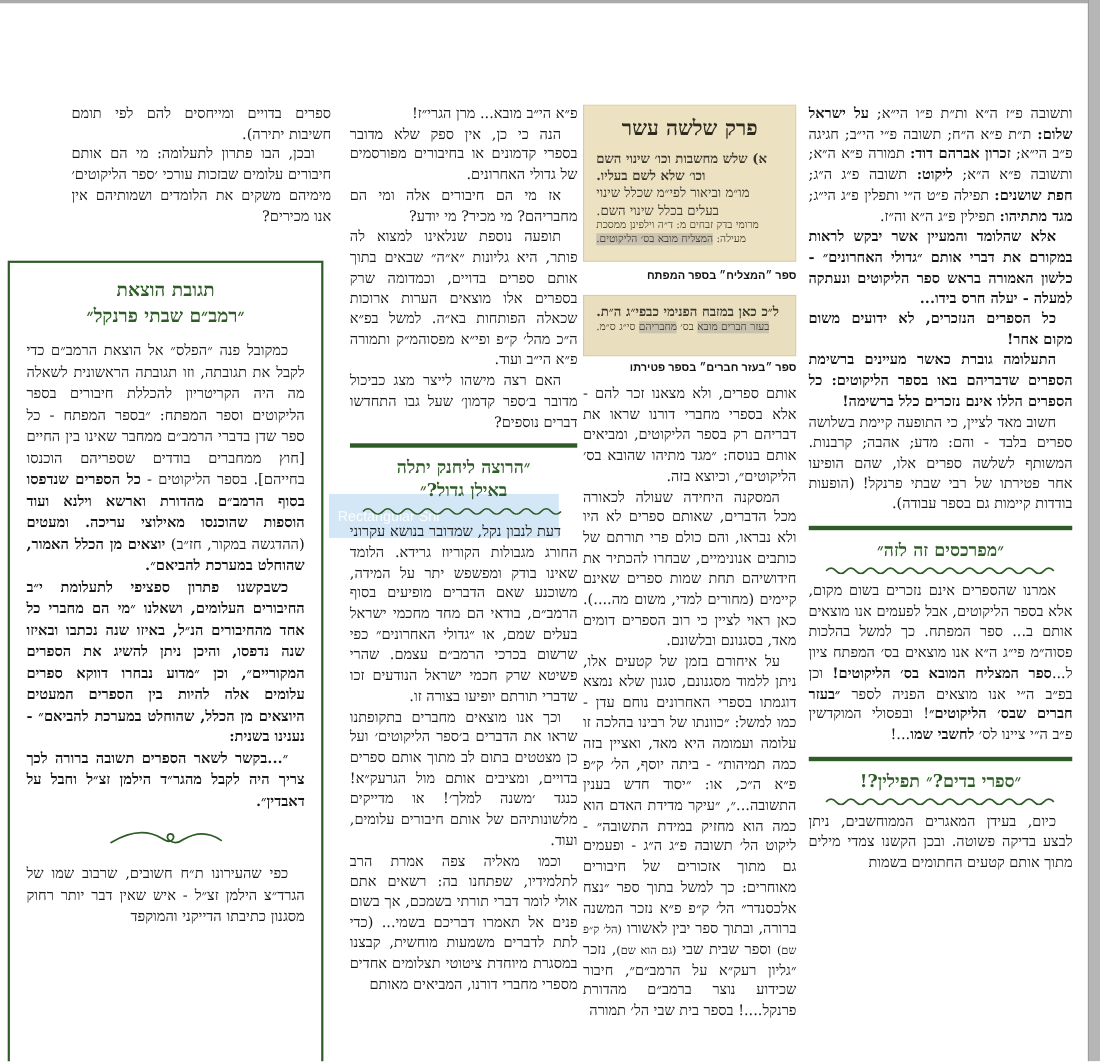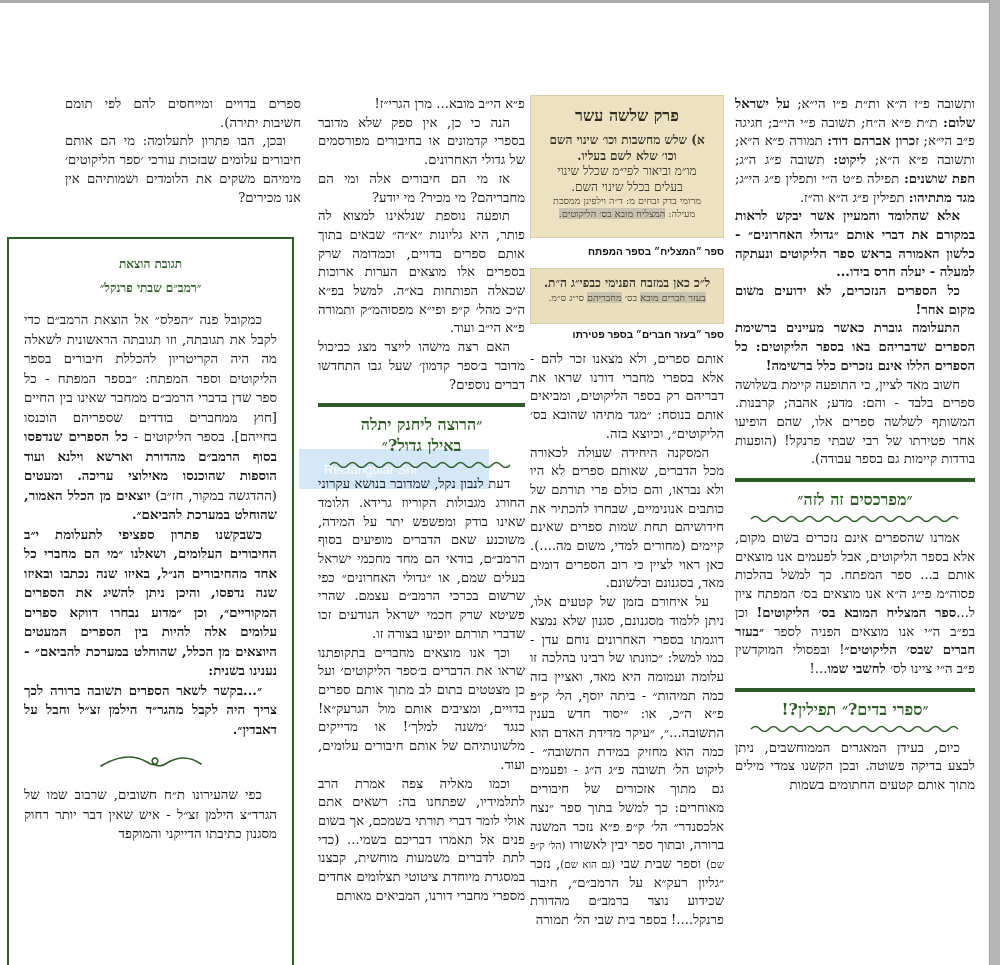--- a/index.html
+++ b/index.html
@@ -1,47 +1,47 @@
 <!DOCTYPE html>
 <html lang="he"><head>
 <meta charset="utf-8">
 <style>
   *{margin:0;padding:0;box-sizing:border-box}
   html,body{width:1000px;height:965px;overflow:hidden;background:#fff}
   .canvas{position:relative;width:1000px;height:965px;background:#ffffff;overflow:hidden;
           font-family:"DejaVu Serif","Liberation Serif",serif;--green:#2e5c26}
   .frame-top{position:absolute;left:0;top:0;width:1000px;height:3px;background:#ababab}
   .frame-right{position:absolute;right:0;top:0;width:11px;height:965px;background:#b6b6b6;border-left:1px solid #9d9d9d}
-  .snip{position:absolute;left:299px;top:449px;width:190px;height:40px;background:rgba(164,205,238,.48);
+  .snip{position:absolute;left:299px;top:449px;width:209px;height:40px;background:rgba(164,205,238,.48);
         color:rgba(255,255,255,.92);font-family:"Liberation Sans",sans-serif;font-size:13px;
-        display:flex;align-items:center;padding:0 25px;z-index:0;overflow:hidden;white-space:nowrap}
+        display:flex;align-items:center;padding:0 8px;z-index:0;overflow:hidden;white-space:nowrap}
   .col{position:absolute;direction:rtl;text-align:justify;color:#161616;font-size:13.2px;line-height:18.7px;overflow:hidden;z-index:1}
   .col1{left:735px;top:95px;width:240px;height:870px}
   .col2{left:530px;top:350px;width:194px;height:615px}
   .col3{left:318px;top:95px;width:207px;height:870px}
   .col4{left:65px;top:95px;width:236px;height:142px}
   .para{text-indent:15px}
   .para.noind{text-indent:0}
   .para.bold{font-weight:700}
   .b{font-weight:700}
   .smallseg{font-size:10.3px}
   .sec-head{margin:9px 0 7px}
   .sec-bar{height:4px;background:var(--green);margin-bottom:7px}
   .sec-title{color:var(--green);font-weight:700;font-size:16px;text-align:center;line-height:21px;text-indent:0}
   .wavy{display:block;margin:4px auto 2px}
   .resp-box{position:absolute;left:7px;top:237px;width:287px;height:740px;border:2.5px solid var(--green);
             padding:12px 15px 10px;direction:rtl;text-align:justify;color:#161616;
             font-size:13.3px;line-height:19.5px;overflow:hidden;z-index:1;background:#fff}
-  .box-title{color:var(--green);font-weight:700;font-size:12px;text-align:center;line-height:23.5px;margin:2px 0 10px}
+  .box-title{color:var(--green);font-weight:700;font-size:17px;text-align:center;line-height:23.5px;margin:2px 0 10px}
   .ornament{display:block;margin:12px auto 10px}
   .scan{position:absolute;direction:rtl;color:#38342a;padding:10px 12px;z-index:1;box-shadow:inset 0 0 0 1px rgba(180,165,120,.35)}
   .scan1{left:530px;top:95px;width:194px;height:143px;background:#ece2c2}
   .scan2{left:530px;top:268px;width:194px;height:56px;background:#e9dfbe;padding:8px 12px}
-  .scan-title{text-align:center;font-weight:700;font-size:16px;margin:1px 0 8px;color:#2e2a1f}
-  .scan-line{text-align:center;font-size:12px;line-height:15.5px}
+  .scan-title{text-align:center;font-weight:700;font-size:19px;margin:1px 0 8px;color:#2e2a1f}
+  .scan-line{text-align:left;font-size:12px;line-height:15.5px}
   .scan-line.bold{font-weight:700}
   .scan-line.small{font-size:9.6px;line-height:12.5px;color:#46412f}
   .hl{background:#c9c2b0}
   .caption{position:absolute;direction:rtl;font-family:Liberation Sans, sans-serif;font-weight:700;
            font-size:10px;color:#141414;z-index:1}
   .cap1{left:530px;top:246px;width:194px}
   .cap2{left:530px;top:329px;width:194px}
 </style>
 </head>
 <body>

